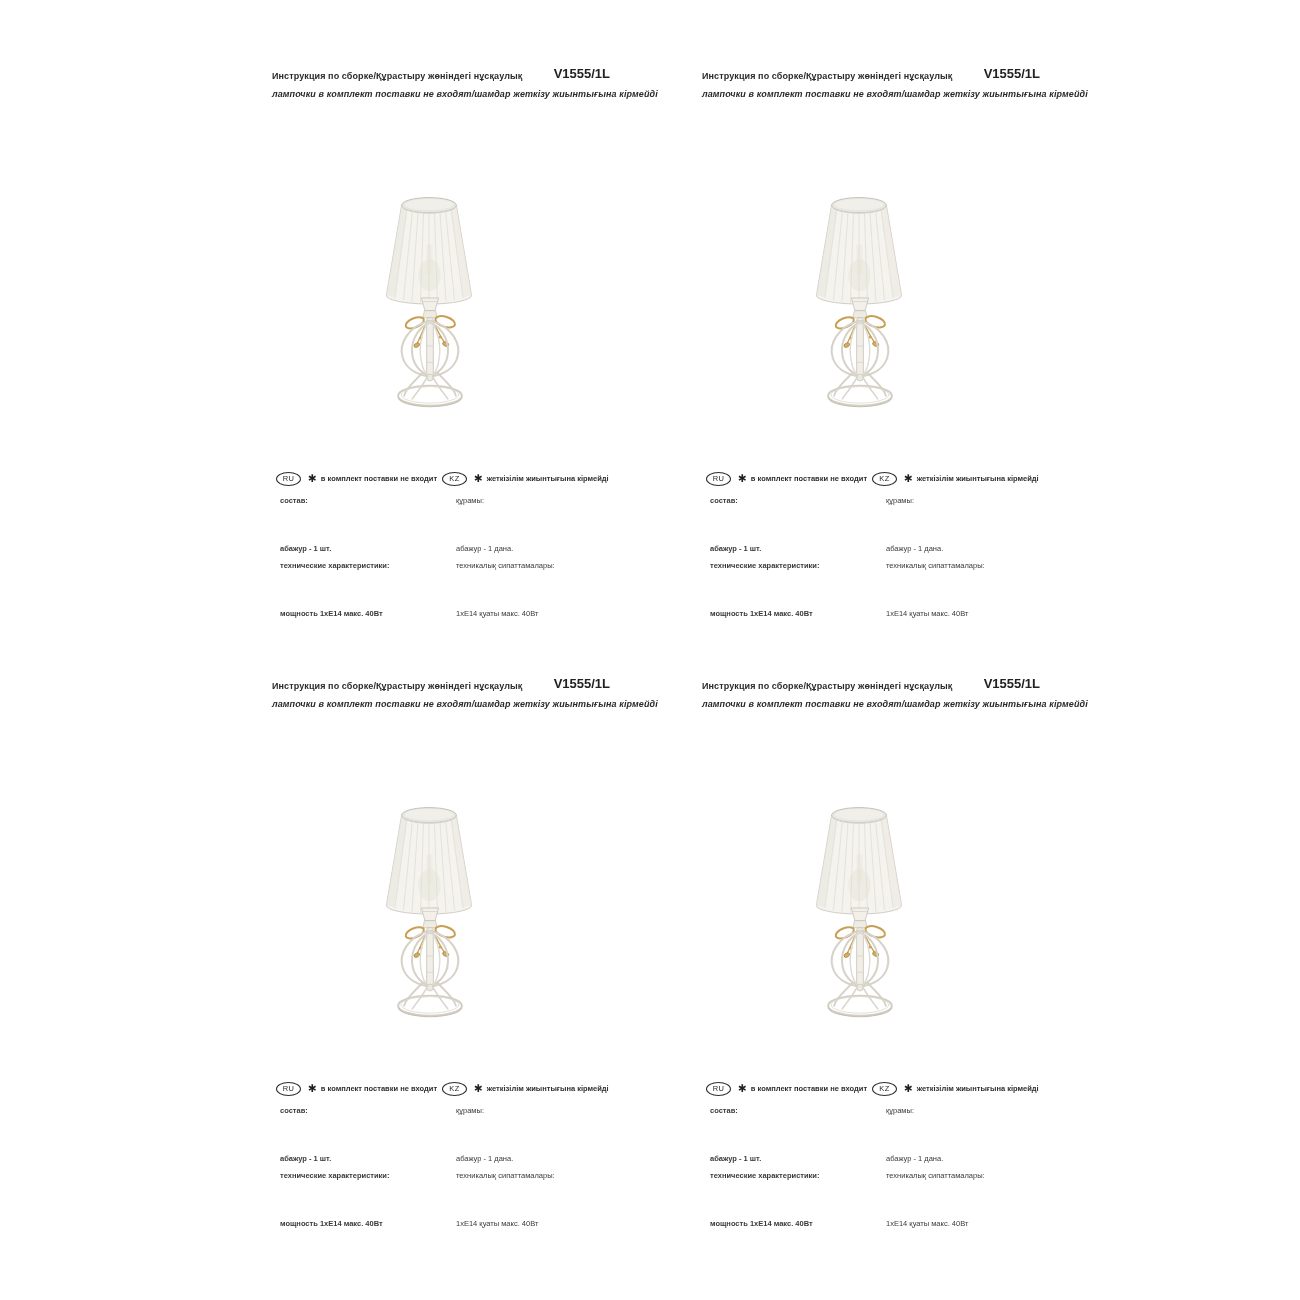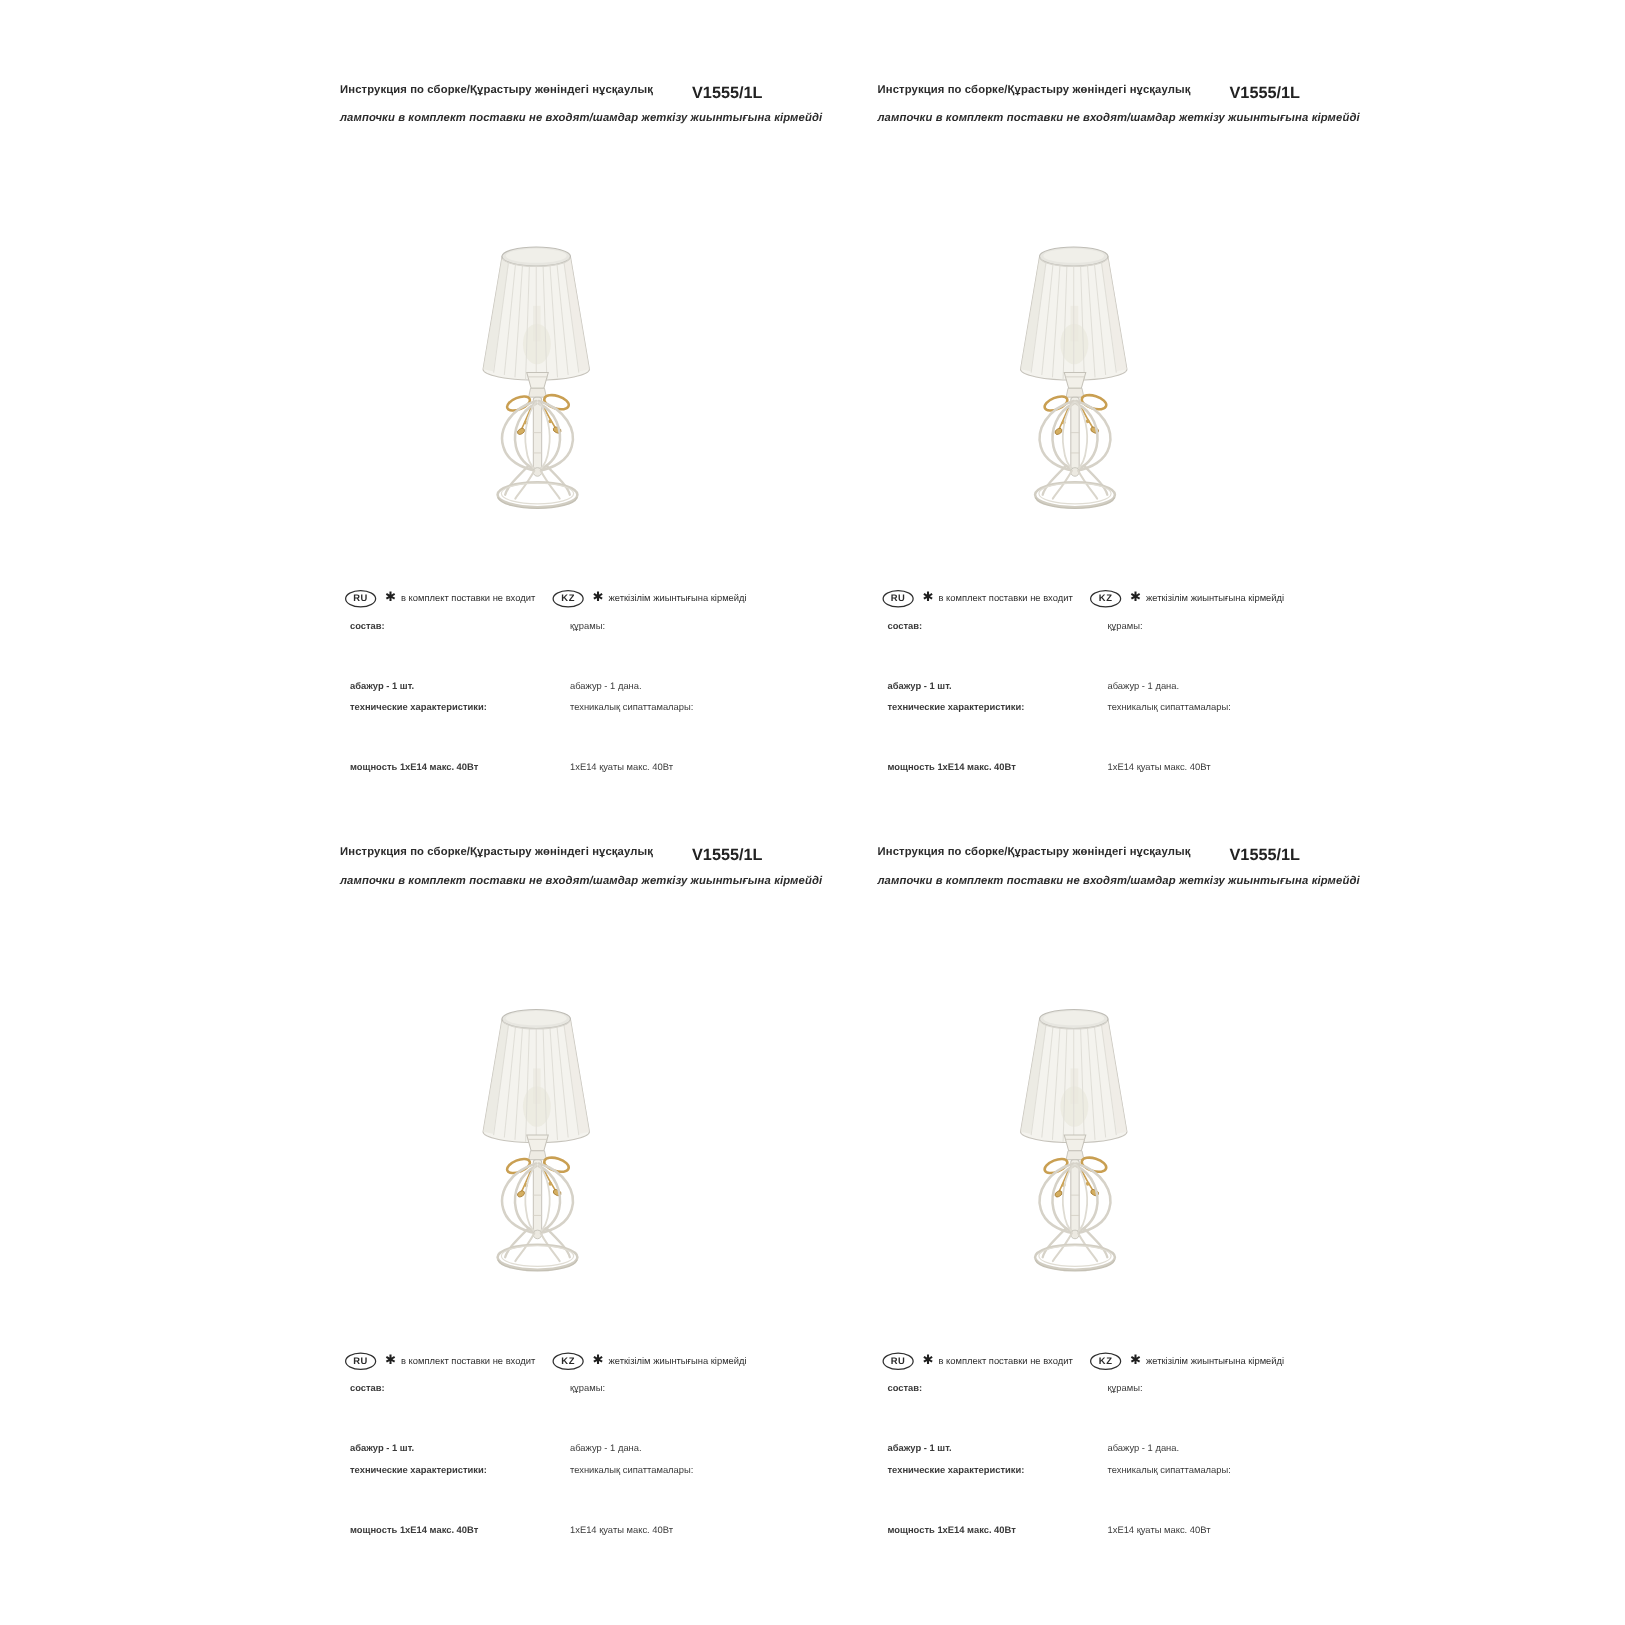--- a/index.html
+++ b/index.html
@@ -15,21 +15,21 @@
   .sheet-slot { position: absolute; width: 360px; height: 570px; }
   #slot-tl { left: 270px; top: 66px; }
   #slot-tr { left: 700px; top: 66px; }
   #slot-bl { left: 270px; top: 676px; }
   #slot-br { left: 700px; top: 676px; }
 
   .sheet { position: relative; width: 100%; height: 100%; }
 
   .sheet-header { position: absolute; left: 2px; top: 0; width: 354px; }
   .header-lines {
-    display: flex; justify-content: space-between; align-items: flex-start;
+    display: flex; justify-content: space-between; align-items: flex-end;
     width: 338px;
   }
   .h-line1 {
     font-size: 9px; font-weight: 700; color: #2b2b2b;
     letter-spacing: 0.1px; white-space: nowrap;
   }
   .h-model { font-size: 13px; font-weight: 700; color: #222; white-space: nowrap; }
   .h-line2 {
     margin-top: 8px; font-size: 9px; font-weight: 700; color: #2b2b2b;
     letter-spacing: 0.1px; white-space: nowrap; font-style: italic;
@@ -39,30 +39,30 @@
   .lamp svg { display: block; width: 100%; height: 100%; }
 
   .note-row { position: absolute; left: 0; top: 405px; width: 360px; height: 15px; }
   .note-group { position: absolute; top: 0; display: flex; align-items: center; height: 15px; }
   .note-group.ru { left: 6px; }
   .note-group.kz { left: 172px; }
   .badge {
     display: flex; align-items: center; justify-content: center;
     width: 23px; height: 12px;
     border: 1.4px solid #2e2e2e; border-radius: 50%;
-    font-size: 7.5px; font-weight: 700; color: #2a2a2a; letter-spacing: 0.4px;
+    font-size: 7.5px; font-weight: 400; color: #2a2a2a; letter-spacing: 0.4px;
     flex: 0 0 auto;
   }
   .star {
     margin: 0 4px 0 7px;
     font-family: "DejaVu Sans", sans-serif;
     font-size: 10.5px; font-weight: 700; color: #1f1f1f; line-height: 1;
     flex: 0 0 auto;
   }
-  .note-text { font-size: 7.5px; font-weight: 400; color: #2e2e2e; white-space: nowrap; }
+  .note-text { font-size: 7.5px; font-weight: 700; color: #2e2e2e; white-space: nowrap; }
 
   .specs { position: absolute; top: 430px; width: 168px; }
   .specs-ru { left: 10px; font-weight: bold; }
   .specs-kz { left: 186px; }
   .spec-label, .spec-value {
     font-size: 7.5px; color: #3a3a3a; line-height: 10px; white-space: nowrap;
   }
   .spec-label { margin-bottom: 6px; }
   .spec-value { margin-bottom: 7px; margin-top: 38px; }
   .spec-value.tight { margin-bottom: 0; }

